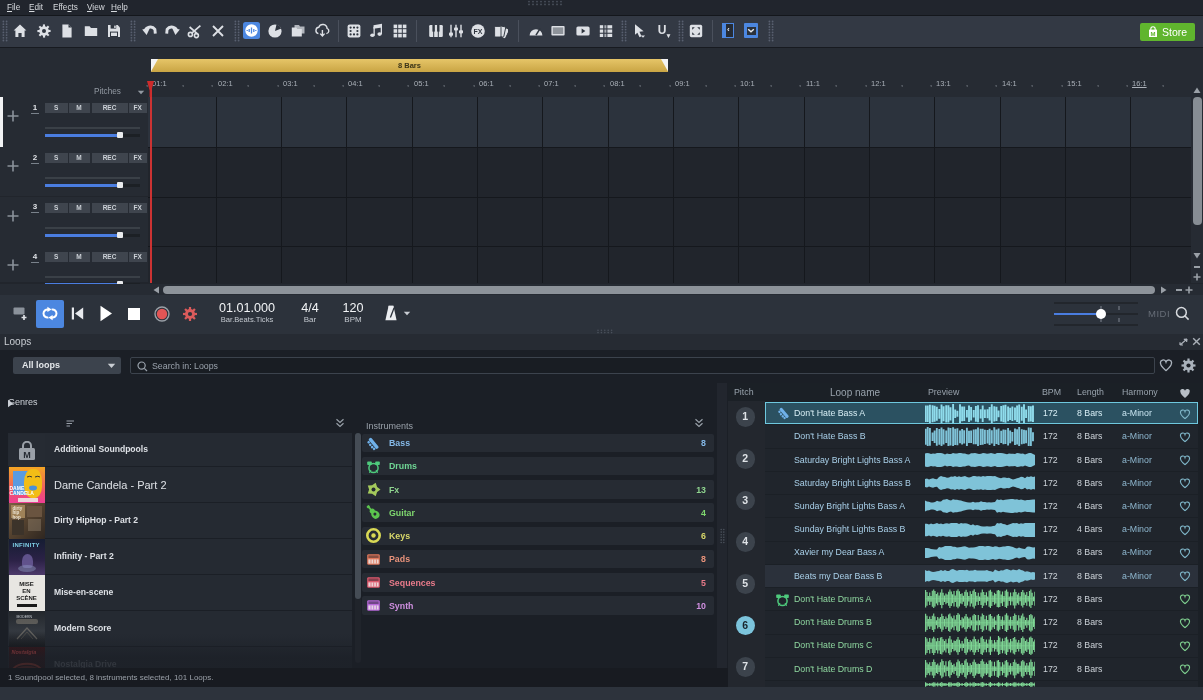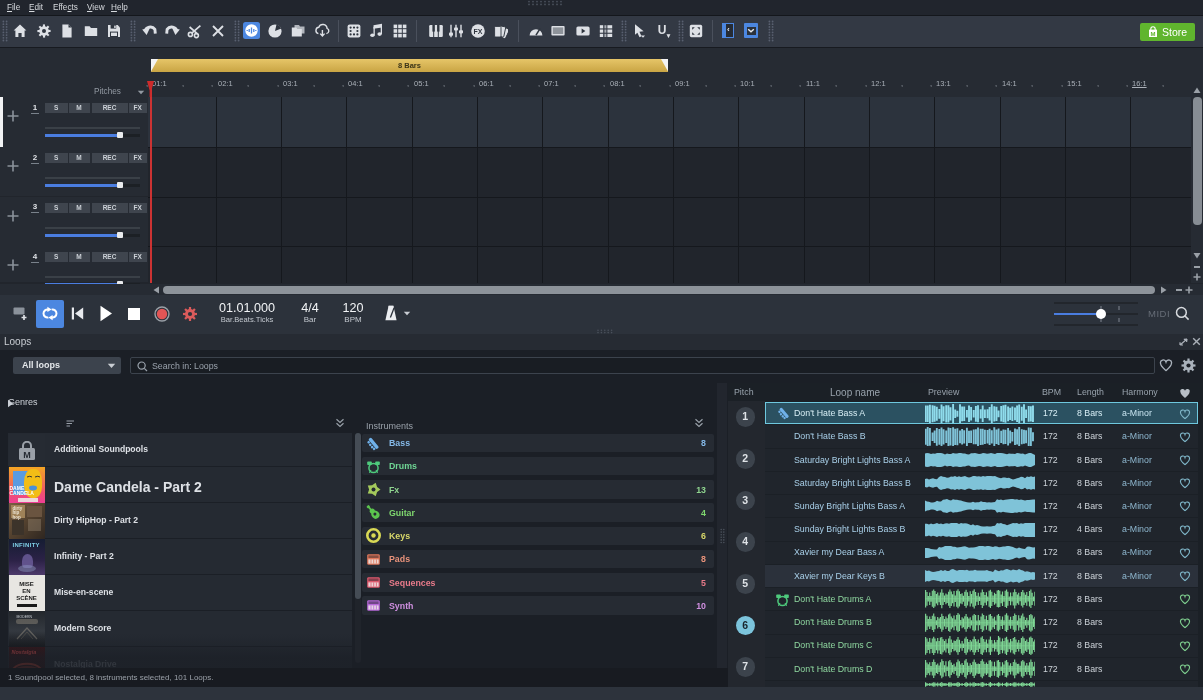--- a/index.html
+++ b/index.html
@@ -604,21 +604,21 @@
     <div style="position:absolute;left:8px;top:433px;width:345px;height:235px;overflow:hidden;">
       <div style="position:absolute;left:0px;top:0px;width:344px;height:32.7px;background:#252a32;"></div>
       <div style="position:absolute;left:46px;top:10.850000000000001px;color:#dde0e5;font-size:8.6px;font-weight:bold;">Additional Soundpools</div>
       <div style="position:absolute;left:0.5px;top:0.5px;width:36px;height:36px;background:#262b33;"></div>
       <svg style="position:absolute;left:7.5px;top:7.5px;" width="22" height="22" viewBox="0 0 22 22">
         <rect x="3" y="7" width="16" height="12" rx="1.5" fill="#9aa0a8"></rect>
         <path d="M7 8.5 V4.8 a4 4 0 0 1 8 0 V8.5" stroke="#9aa0a8" stroke-width="2" fill="none"></path>
         <text x="11" y="17" font-family="Liberation Sans,sans-serif" font-size="9" font-weight="bold" fill="#262b33" text-anchor="middle">M</text>
       </svg>
       <div style="position:absolute;left:0px;top:33.7px;width:344px;height:35px;background:#252a32;"></div>
-      <div style="position:absolute;left:46px;top:45.7px;color:#dde0e5;font-size:14px;font-weight:bold;">Dame Candela - Part 2</div>
+      <div style="position:absolute;left:46px;top:45.7px;color:#dde0e5;font-size:11px;font-weight:normal;">Dame Candela - Part 2</div>
       <div style="position:absolute;left:0.5px;top:33.7px;width:36px;height:36px;background:linear-gradient(180deg,#f5a623,#f0536e 70%,#ef3e96);"></div>
       <div style="position:absolute;left:4.5px;top:37.7px;width:18px;height:24px;background:#5a9be0;"></div>
       <div style="position:absolute;left:15.5px;top:35.7px;width:18px;height:29px;background:#f2bd16;border-radius:45% 40% 40% 45%;"></div>
       <svg style="position:absolute;left:15.5px;top:35.7px;" width="18" height="29" viewBox="0 0 18 29">
         <path d="M3 8 Q6 6.5 8 8 M11 8 Q14 6.5 16 8" stroke="#333" stroke-width="1" fill="none"></path>
         <ellipse cx="9" cy="19" rx="4" ry="2.4" fill="#4a90d9"></ellipse>
       </svg>
       <div style="position:absolute;left:1.5px;top:52.7px;color:#fff;font-size:5px;font-weight:bold;line-height:5.5px;">DAME<br>CANDELA</div>
       <div style="position:absolute;left:9.5px;top:64.7px;width:20px;height:4px;background:#ece8e4;opacity:0.9;"></div>
       <div style="position:absolute;left:0px;top:69.7px;width:344px;height:35px;background:#252a32;"></div>
@@ -855,21 +855,21 @@
       <svg style="position:absolute;left:160px;top:144.77999999999997px;" width="110" height="14" viewBox="0 0 110 14">
         <polygon points="0.0,2.1 2.0,2.1 4.0,2.3 6.0,3.1 8.0,3.3 10.0,3.4 12.0,3.4 14.0,0.9 16.0,1.5 18.0,0.9 20.0,0.1 22.0,0.0 24.0,0.0 26.0,0.0 28.0,0.8 30.0,0.7 32.0,1.6 34.0,1.2 36.0,0.9 38.0,0.4 40.0,0.3 42.0,1.0 44.0,1.7 46.0,1.5 48.0,1.4 50.0,1.3 52.0,0.7 54.0,0.0 56.0,0.0 58.0,0.0 60.0,0.6 62.0,0.0 64.0,0.0 66.0,0.4 68.0,1.1 70.0,0.2 72.0,0.5 74.0,1.3 76.0,1.0 78.0,0.6 80.0,0.5 82.0,0.0 84.0,0.0 86.0,0.4 88.0,0.9 90.0,1.9 92.0,2.4 94.0,1.6 96.0,2.2 98.0,2.7 100.0,3.1 102.0,0.8 104.0,0.4 106.0,1.1 108.0,1.6 110.0,1.2 110.0,12.8 108.0,12.4 106.0,12.9 104.0,13.6 102.0,13.2 100.0,10.9 98.0,11.3 96.0,11.8 94.0,12.4 92.0,11.6 90.0,12.1 88.0,13.1 86.0,13.6 84.0,14.0 82.0,14.0 80.0,13.5 78.0,13.4 76.0,13.0 74.0,12.7 72.0,13.5 70.0,13.8 68.0,12.9 66.0,13.6 64.0,14.0 62.0,14.0 60.0,13.4 58.0,14.0 56.0,14.0 54.0,14.0 52.0,13.3 50.0,12.7 48.0,12.6 46.0,12.5 44.0,12.3 42.0,13.0 40.0,13.7 38.0,13.6 36.0,13.1 34.0,12.8 32.0,12.4 30.0,13.3 28.0,13.2 26.0,14.0 24.0,14.0 22.0,14.0 20.0,13.9 18.0,13.1 16.0,12.5 14.0,13.1 12.0,10.6 10.0,10.6 8.0,10.7 6.0,10.9 4.0,11.7 2.0,11.9 0.0,11.9" fill="#7fc3d8"></polygon>
       </svg>
       <div style="position:absolute;left:278px;top:146.48px;color:#ccd2d8;font-size:8.8px;">172</div>
       <div style="position:absolute;left:312px;top:146.48px;color:#ccd2d8;font-size:8.8px;">8 Bars</div>
       <div style="position:absolute;left:357px;top:146.48px;color:#8fb8d0;font-size:8.8px;">a-Minor</div>
       <svg style="position:absolute;left:414px;top:146.88px;" width="12" height="11" viewBox="0 0 12 11">
         <path d="M6 9.6 C3.9 7.9 1.6 6.1 1.6 4 A2.2 2.2 0 0 1 6 2.7 A2.2 2.2 0 0 1 10.4 4 C10.4 6.1 8.1 7.9 6 9.6 Z" stroke="#7fb6c8" stroke-width="1.1" fill="none"></path>
       </svg>
       <div style="position:absolute;left:0px;top:163.81px;width:433px;height:22.3px;background:#2b313b;box-sizing:border-box;"></div>
-      <div style="position:absolute;left:29px;top:169.71px;color:#a8cfe8;font-size:8.8px;">Xavier my Dear Keys B</div>
+      <div style="position:absolute;left:29px;top:169.71px;color:#a8cfe8;font-size:8.8px;">Beats my Dear Bass B</div>
       <svg style="position:absolute;left:160px;top:168.01px;" width="110" height="14" viewBox="0 0 110 14">
         <polygon points="0.0,0.9 2.0,2.0 4.0,1.5 6.0,2.6 8.0,2.9 10.0,2.8 12.0,2.3 14.0,1.9 16.0,1.0 18.0,1.9 20.0,1.1 22.0,2.1 24.0,2.0 26.0,0.4 28.0,0.0 30.0,0.9 32.0,1.7 34.0,1.1 36.0,1.0 38.0,1.0 40.0,1.2 42.0,0.8 44.0,1.8 46.0,1.5 48.0,1.5 50.0,0.7 52.0,1.5 54.0,1.4 56.0,1.5 58.0,1.6 60.0,1.5 62.0,0.9 64.0,2.0 66.0,2.3 68.0,3.1 70.0,0.5 72.0,1.5 74.0,2.3 76.0,1.3 78.0,1.6 80.0,0.5 82.0,0.0 84.0,0.8 86.0,1.4 88.0,0.6 90.0,1.0 92.0,1.3 94.0,0.0 96.0,1.1 98.0,1.6 100.0,2.7 102.0,2.2 104.0,2.8 106.0,3.4 108.0,3.1 110.0,3.4 110.0,10.6 108.0,10.9 106.0,10.6 104.0,11.2 102.0,11.8 100.0,11.3 98.0,12.4 96.0,12.9 94.0,14.0 92.0,12.7 90.0,13.0 88.0,13.4 86.0,12.6 84.0,13.2 82.0,14.0 80.0,13.5 78.0,12.4 76.0,12.7 74.0,11.7 72.0,12.5 70.0,13.5 68.0,10.9 66.0,11.7 64.0,12.0 62.0,13.1 60.0,12.5 58.0,12.4 56.0,12.5 54.0,12.6 52.0,12.5 50.0,13.3 48.0,12.5 46.0,12.5 44.0,12.2 42.0,13.2 40.0,12.8 38.0,13.0 36.0,13.0 34.0,12.9 32.0,12.3 30.0,13.1 28.0,14.0 26.0,13.6 24.0,12.0 22.0,11.9 20.0,12.9 18.0,12.1 16.0,13.0 14.0,12.1 12.0,11.7 10.0,11.2 8.0,11.1 6.0,11.4 4.0,12.5 2.0,12.0 0.0,13.1" fill="#7fc3d8"></polygon>
       </svg>
       <div style="position:absolute;left:278px;top:169.71px;color:#ccd2d8;font-size:8.8px;">172</div>
       <div style="position:absolute;left:312px;top:169.71px;color:#ccd2d8;font-size:8.8px;">8 Bars</div>
       <div style="position:absolute;left:357px;top:169.71px;color:#8fb8d0;font-size:8.8px;">a-Minor</div>
       <svg style="position:absolute;left:414px;top:170.11px;" width="12" height="11" viewBox="0 0 12 11">
         <path d="M6 9.6 C3.9 7.9 1.6 6.1 1.6 4 A2.2 2.2 0 0 1 6 2.7 A2.2 2.2 0 0 1 10.4 4 C10.4 6.1 8.1 7.9 6 9.6 Z" stroke="#7fb6c8" stroke-width="1.1" fill="none"></path>
       </svg>
       <div style="position:absolute;left:0px;top:187.04px;width:433px;height:22.3px;background:#20252c;box-sizing:border-box;"></div>

